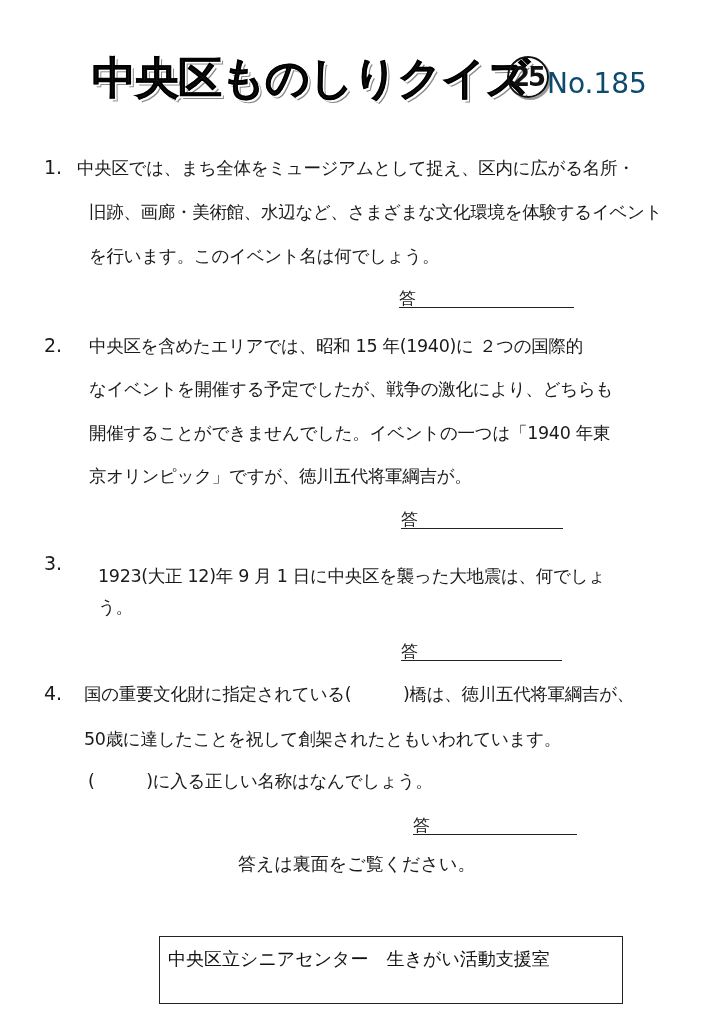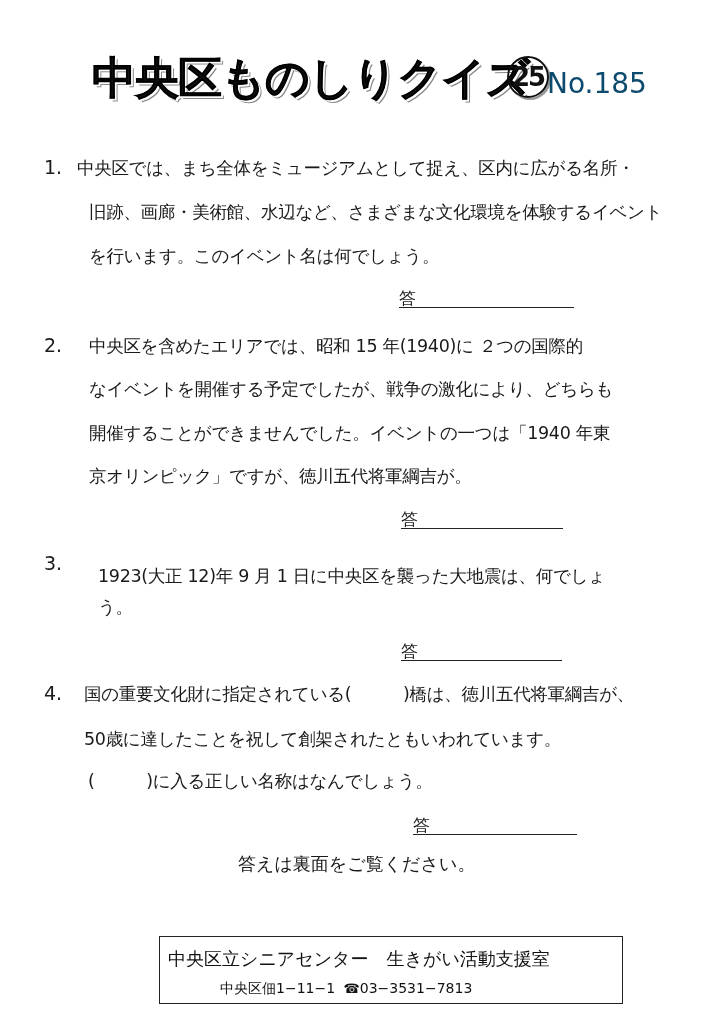--- a/index.html
+++ b/index.html
@@ -160,17 +160,13 @@
   <div class="abs qline" style="left:84px; top:727px;">50歳に達したことを祝して創架されたともいわれています。</div>
   <div class="abs qline" style="left:88px; top:769px;">(　　　)に入る正しい名称はなんでしょう。</div>
   <div class="abs answer" style="left:413px; top:814px;">答</div>
   <div class="abs answer-rule" style="left:413px; top:834px; width:164px;"></div>
 </div>
 
 <div class="abs note">答えは裏面をご覧ください。</div>
 
 <div class="abs info-box">
   <div class="info-title">中央区立シニアセンター　生きがい活動支援室</div>
-  <div class="info-address">
-    <span>中央区佃1−11−1</span>
-    <span class="phone-icon">☎</span><span>03−3531−7813</span>
-  </div>
 </div>
 
 </body></html>

